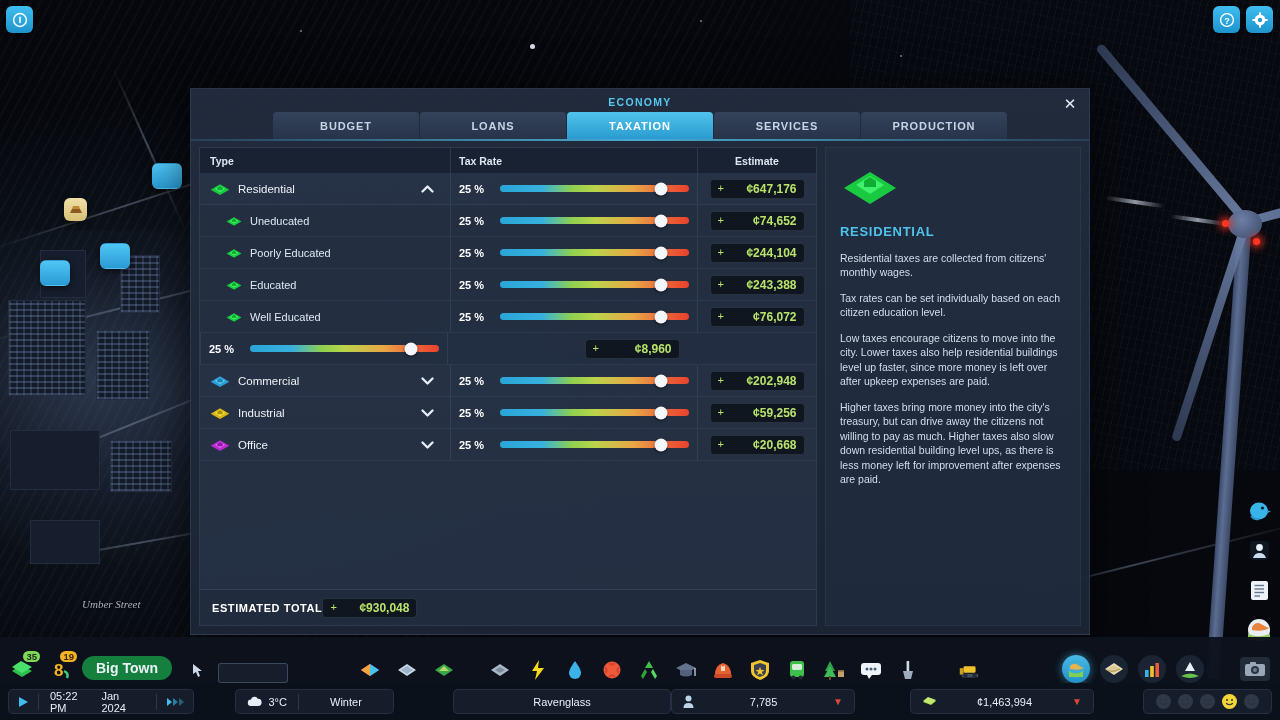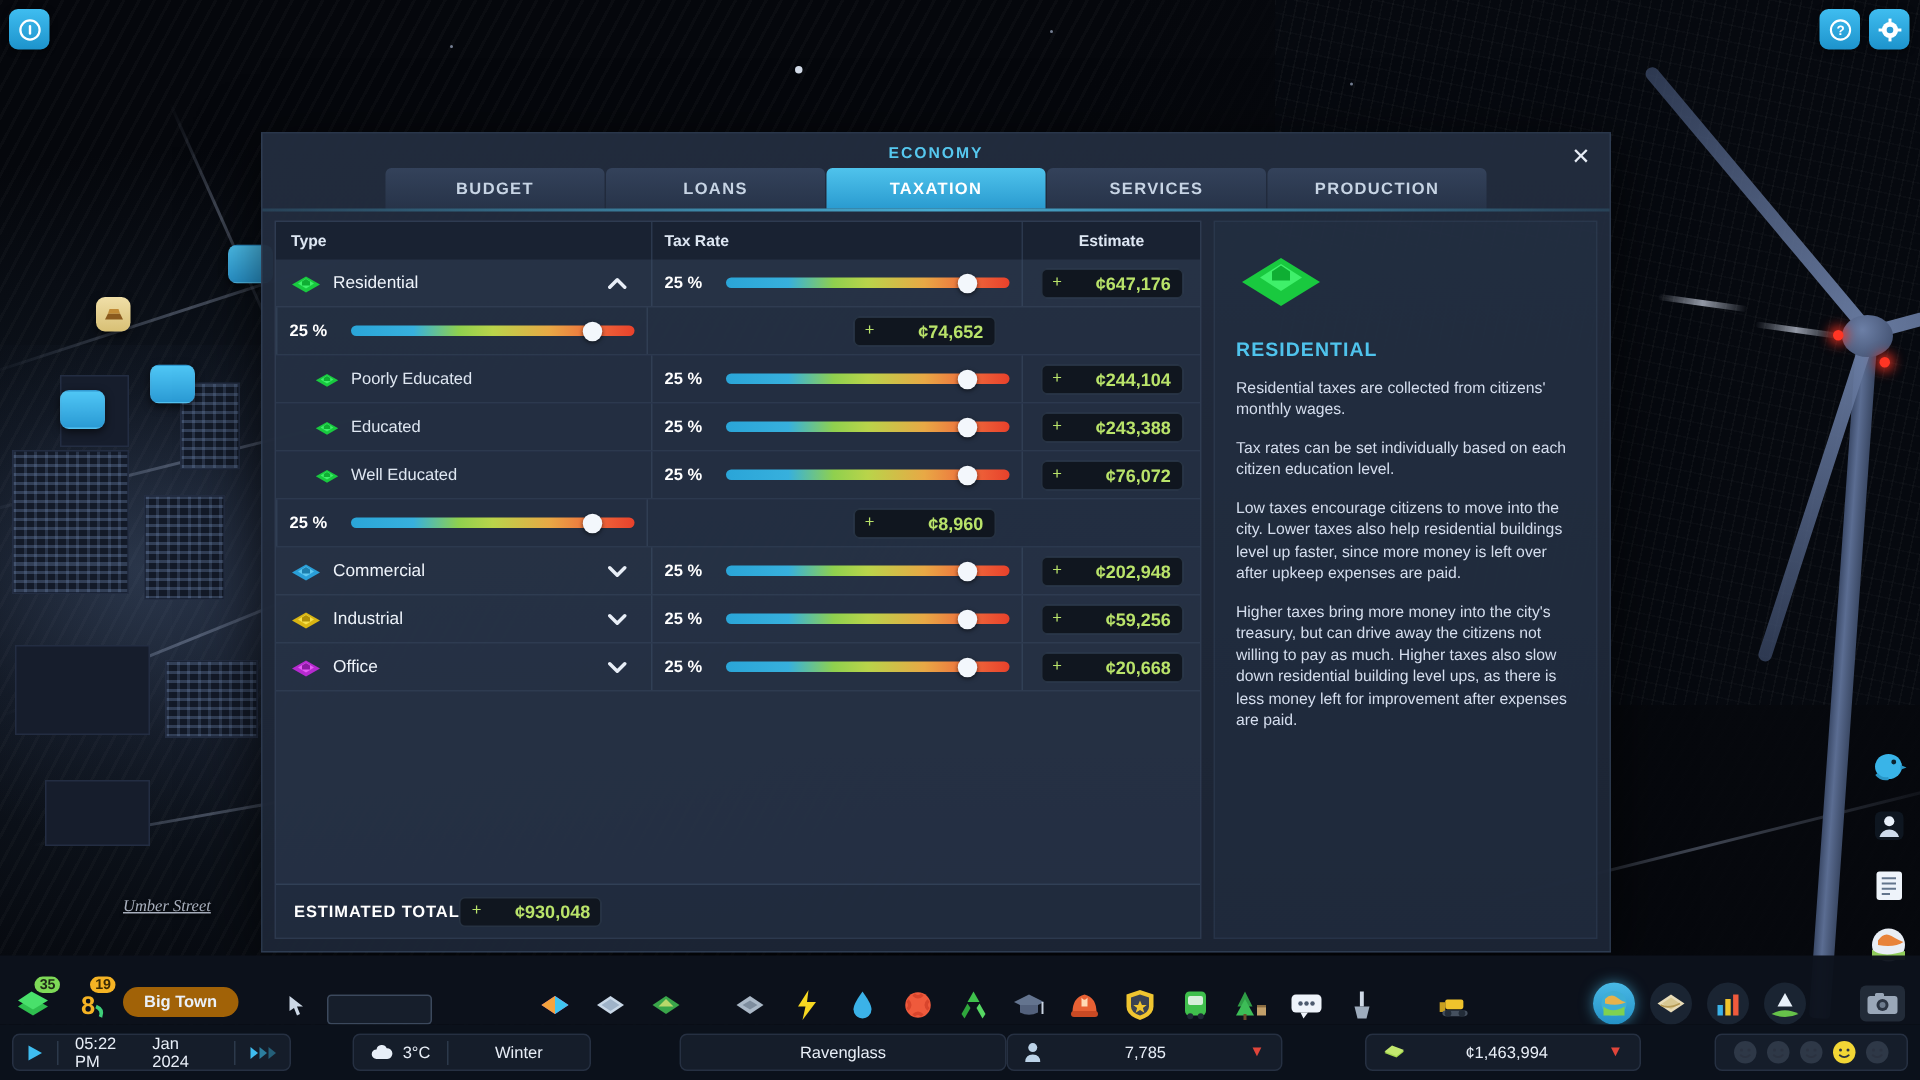--- a/index.html
+++ b/index.html
@@ -66,21 +66,21 @@
   .marker.warn { background:linear-gradient(180deg,#f0dfa8,#d8c075); }
 
   
   .corner-btn { position:absolute; width:27px; height:27px; border-radius:6px;
     background:linear-gradient(180deg,#3fbdf0,#1d93cc);
     display:flex; align-items:center; justify-content:center; cursor:pointer;
     box-shadow:0 1px 4px rgba(0,0,0,.5); }
   .corner-btn svg { display:block; }
 
   
-  .panel { position:absolute; left:174px; top:88px; width:900px; height:547px;
+  .panel { position:absolute; left:190px; top:88px; width:900px; height:547px;
     background: linear-gradient(180deg, rgba(34,44,62,.97), rgba(28,37,53,.97));
     border:1px solid rgba(120,150,190,.16);
     box-shadow: 0 10px 40px rgba(0,0,0,.65);
     display:flex; flex-direction:column; }
   .panel-title { text-align:center; color:#56c8ef; font-size:10.5px; letter-spacing:1.3px;
     padding:7px 0 4px; font-weight:bold; }
   .panel-close { position:absolute; right:8px; top:4px; width:22px; height:22px;
     color:#e7edf6; font-size:15px; display:flex; align-items:center; justify-content:center;
     cursor:pointer; }
 
@@ -150,22 +150,22 @@
 
   
   .toolbar { position:absolute; left:0; right:0; bottom:37px; height:46px;
     background: rgba(13,18,28,.96); display:flex; align-items:flex-end; }
   .tb-left { display:flex; align-items:center; gap:7px; padding-left:8px; width:186px; }
   .badge { position:relative; width:30px; height:30px; display:flex; align-items:center; justify-content:center; }
   .badge-num { position:absolute; top:-2px; right:-2px; font-size:9.5px; font-weight:bold;
     color:#1d2a17; border-radius:7px; padding:0 3px; min-width:15px; text-align:center; }
   .badge-num.green { background:#7ed957; }
   .badge-num.amber { background:#f5b324; color:#3a2b05; }
-  .city-pill { background:#a16207; border-radius:12px; padding:4px 14px; color:#eaf0f8;
-    font-size:11px; font-weight:bold; cursor:pointer; }
+  .city-pill { background:#15803d; border-radius:12px; padding:4px 14px; color:#eaf0f8;
+    font-size:14px; font-weight:bold; cursor:pointer; }
   .tb-icons { display:flex; align-items:center; gap:11px; }
   .tb-icon { width:26px; height:26px; display:flex; align-items:center; justify-content:center; cursor:pointer; }
   .tb-right { margin-left:auto; display:flex; align-items:center; gap:10px; padding-right:10px; }
   .tb-round { width:28px; height:28px; border-radius:50%; background:#1a2432;
     display:flex; align-items:center; justify-content:center; cursor:pointer; }
   .tb-round.active { background:linear-gradient(180deg,#49b9e6,#2491c6); box-shadow:0 0 9px rgba(73,185,230,.6); }
   .cam-btn { width:30px; height:24px; border-radius:4px; background:#222b38;
     display:flex; align-items:center; justify-content:center; cursor:pointer; }
 
   .statusbar { position:absolute; left:0; right:0; bottom:0; height:37px;
@@ -200,21 +200,21 @@
     <div class="road" style="left:980px; top:560px; width:340px; transform:rotate(-14deg);"></div>
 
     <div class="bld lit" style="left:8px; top:300px; width:78px; height:96px;"></div>
     <div class="bld lit" style="left:96px; top:330px; width:54px; height:70px;"></div>
     <div class="bld" style="left:40px; top:250px; width:46px; height:48px;"></div>
     <div class="bld lit" style="left:120px; top:255px; width:40px; height:58px;"></div>
     <div class="bld" style="left:10px; top:430px; width:90px; height:60px;"></div>
     <div class="bld lit" style="left:110px; top:440px; width:62px; height:52px;"></div>
     <div class="bld" style="left:30px; top:520px; width:70px; height:44px;"></div>
 
-    <span class="street-label" style="left:82px; top:598px;text-decoration:underline;">Umber Street</span>
+    <span class="street-label" style="left:82px; top:598px;">Umber Street</span>
 
     <div class="star" style="left:530px; top:44px; width:5px; height:5px; background:#e9f2ff; opacity:.9;"></div>
     <div class="star" style="left:300px; top:30px;"></div>
     <div class="star" style="left:700px; top:20px;"></div>
     <div class="star" style="left:900px; top:55px;"></div>
 
     <div class="cloud-streak" style="left:1105px; top:200px; width:60px;"></div>
     <div class="cloud-streak" style="left:1170px; top:218px; width:55px;"></div>
 
     <div class="turbine">
@@ -358,20 +358,28 @@
                 </span>
               </div>
               <div class="c-est">
                 <span class="est-pill">
                   <span class="est-plus">+</span>
                   <span class="est-val">¢647,176</span>
                 </span>
               </div>
             </div>
             <div class="trow sub">
+              <div class="c-type indent">
+                <svg class="zone-icon sm" viewBox="0 0 30 22">
+                  <path d="M1 12 L15 4 L29 12 L15 20 Z" fill="#19c93f"></path>
+                  <path d="M7 11 L15 6 L23 11 L15 16 Z" fill="#3ff06a"></path>
+                  <path d="M11 9 L15 6.5 L19 9 L19 13 L11 13 Z" fill="#0fae33"></path>
+                </svg>
+                <span class="row-label sub">Uneducated</span>
+              </div>
               <div class="c-rate">
                 <span class="rate-val">25 %</span>
                 <span class="slider">
                   <span class="knob" style="left:85%"></span>
                 </span>
               </div>
               <div class="c-est">
                 <span class="est-pill">
                   <span class="est-plus">+</span>
                   <span class="est-val">¢74,652</span>

